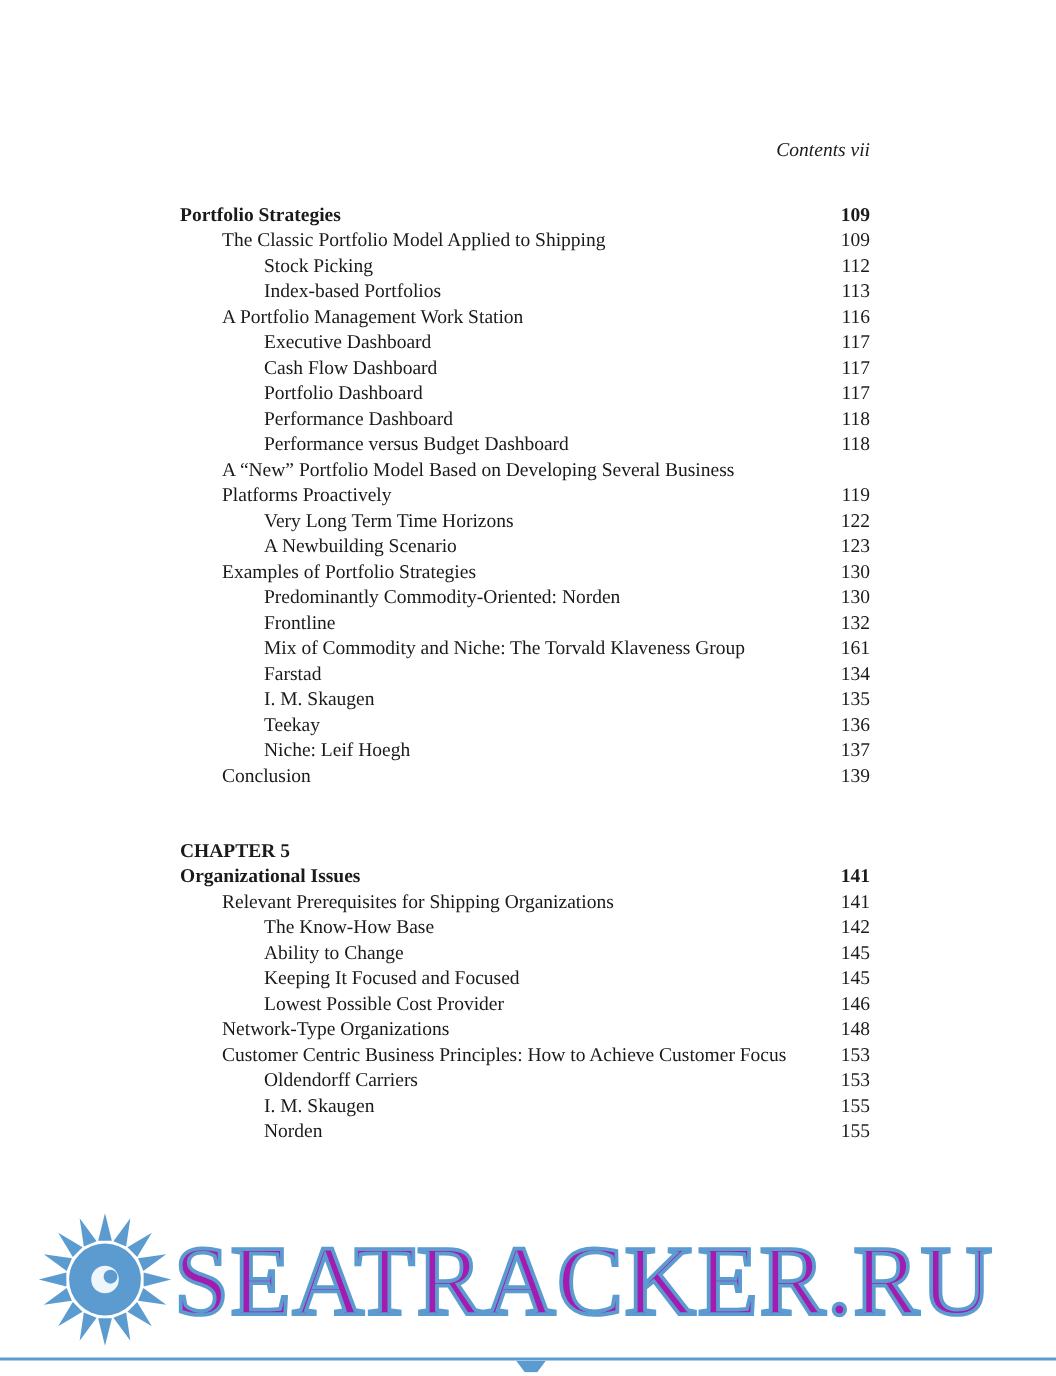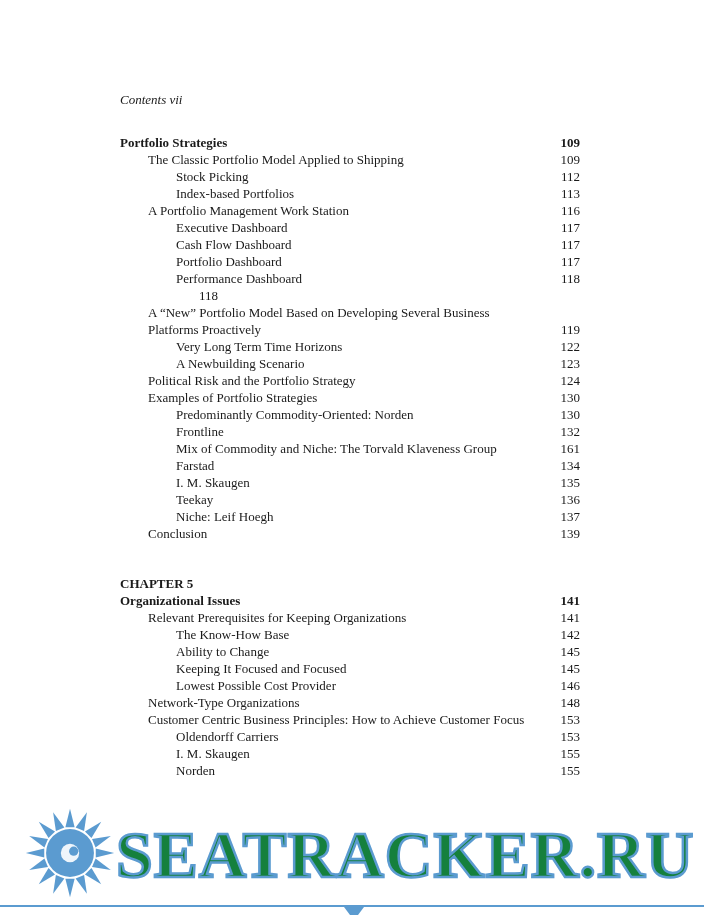--- a/index.html
+++ b/index.html
@@ -14,20 +14,21 @@
     background: #ffffff;
     overflow: hidden;
     font-family: "Liberation Serif", serif;
     color: #1a1a1a;
   }
   .running-head {
     position: absolute;
     top: 92px;
     left: 120px;
     width: 460px;
+    text-align: right;
     font-style: italic;
     font-size: 13px;
   }
   .toc {
     position: absolute;
     top: 134px;
     left: 120px;
     width: 460px;
     font-size: 13px;
     line-height: 17px;
@@ -69,24 +70,24 @@
     align-items: center;
     border-bottom: 2px solid #5b9bd0;
   }
   .wm-sun {
     flex: 0 0 auto;
     margin-left: 24px;
   }
   .wm-text {
     flex: 1 1 auto;
     font-family: "Liberation Serif", serif;
-    font-weight: bold;
+    font-weight: normal;
     font-size: 66px;
     letter-spacing: 1px;
-    color: #15803d;
+    color: #a21caf;
     -webkit-text-stroke: 2.5px #5b9bd0;
     text-shadow:
       0 0 1px #5b9bd0;
     white-space: nowrap;
     line-height: 100px;
   }
   .wm-notch {
     position: absolute;
     left: 344px;
     bottom: -10px;
@@ -134,37 +135,34 @@
       </div>
       <div class="toc-row level-2">
         <span class="toc-text">Portfolio Dashboard</span>
         <span class="toc-page">117</span>
       </div>
       <div class="toc-row level-2">
         <span class="toc-text">Performance Dashboard</span>
         <span class="toc-page">118</span>
       </div>
       <div class="toc-row level-2">
+        <span class="toc-text">Performance versus Budget Dashboard</span>
         <span class="toc-page">118</span>
       </div>
       <div class="toc-row level-1">
         <span class="toc-text">A “New” Portfolio Model Based on Developing Several Business Platforms Proactively</span>
         <span class="toc-page">119</span>
       </div>
       <div class="toc-row level-2">
         <span class="toc-text">Very Long Term Time Horizons</span>
         <span class="toc-page">122</span>
       </div>
       <div class="toc-row level-2">
         <span class="toc-text">A Newbuilding Scenario</span>
         <span class="toc-page">123</span>
-      </div>
-      <div class="toc-row level-1">
-        <span class="toc-text">Political Risk and the Portfolio Strategy</span>
-        <span class="toc-page">124</span>
       </div>
       <div class="toc-row level-1">
         <span class="toc-text">Examples of Portfolio Strategies</span>
         <span class="toc-page">130</span>
       </div>
       <div class="toc-row level-2">
         <span class="toc-text">Predominantly Commodity-Oriented: Norden</span>
         <span class="toc-page">130</span>
       </div>
       <div class="toc-row level-2">
@@ -194,21 +192,21 @@
       <div class="toc-row level-1">
         <span class="toc-text">Conclusion</span>
         <span class="toc-page">139</span>
       </div>
       <div class="chapter-heading">CHAPTER 5</div>
       <div class="toc-row level-0 bold">
         <span class="toc-text">Organizational Issues</span>
         <span class="toc-page">141</span>
       </div>
       <div class="toc-row level-1">
-        <span class="toc-text">Relevant Prerequisites for Keeping Organizations</span>
+        <span class="toc-text">Relevant Prerequisites for Shipping Organizations</span>
         <span class="toc-page">141</span>
       </div>
       <div class="toc-row level-2">
         <span class="toc-text">The Know-How Base</span>
         <span class="toc-page">142</span>
       </div>
       <div class="toc-row level-2">
         <span class="toc-text">Ability to Change</span>
         <span class="toc-page">145</span>
       </div>

